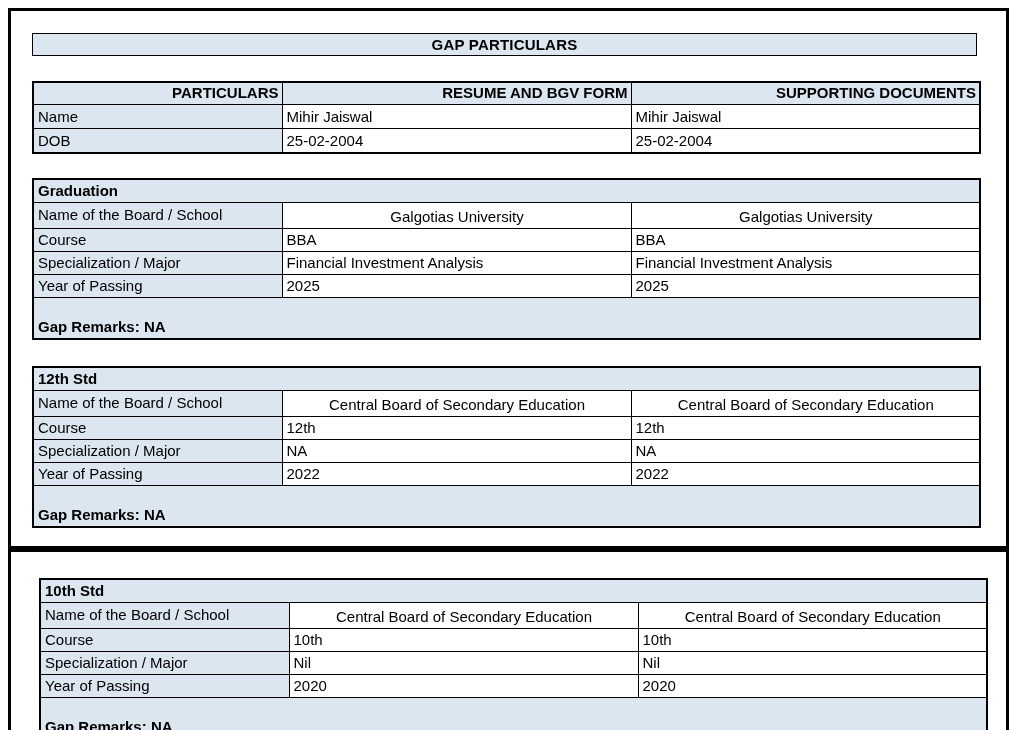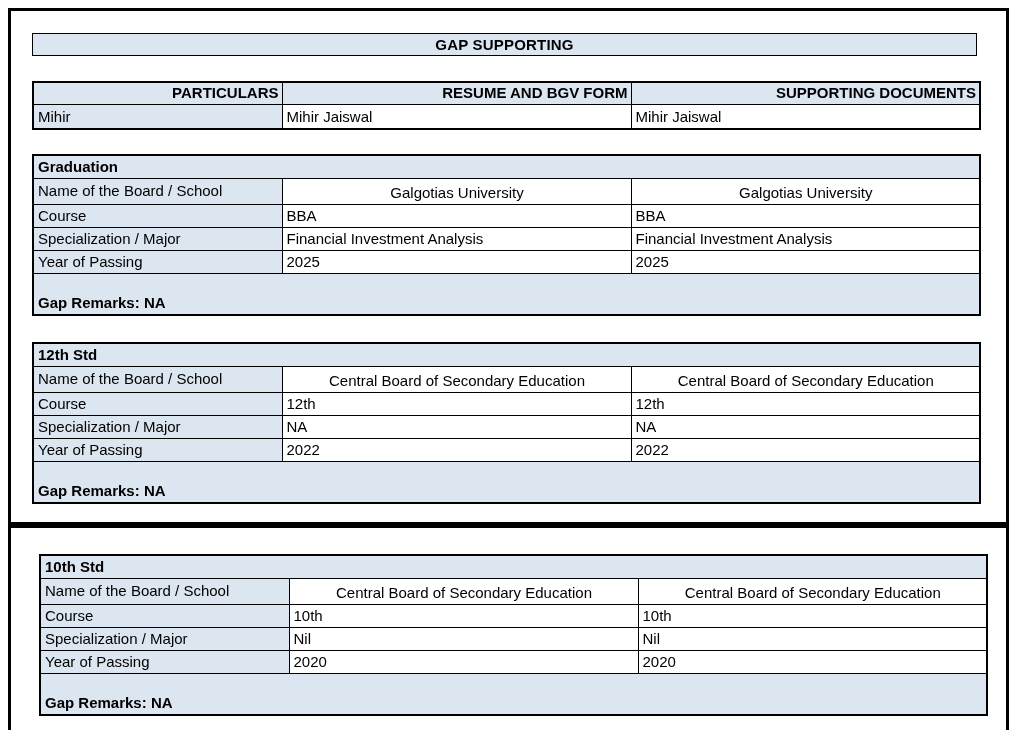--- a/index.html
+++ b/index.html
@@ -60,40 +60,45 @@
   tr.row-norm { height: 23px; border-radius: 8px; }
   tr.remarks  { height: 41px; }
   tr.row-tall td.label-cell { vertical-align: middle; }
   tr.row-tall td.value-cell { vertical-align: bottom; text-align: center; }
 </style>
 </head>
 <body>
 
 <div class="outer-box upper">
 
-  <div class="title-bar">GAP SUPPORTING</div>
+  <div class="title-bar">GAP PARTICULARS</div>
 
   <table class="tbl particulars">
     <colgroup>
         <col style="width:249px">
         <col style="width:349px">
         <col style="width:349px">
       </colgroup>
     <tbody>
       <tr class="hdr-row">
         <td class="shade bold">PARTICULARS</td>
         <td class="shade bold">RESUME AND BGV FORM</td>
         <td class="shade bold">SUPPORTING DOCUMENTS</td>
       </tr>
     </tbody>
     <tbody id="personal-body">
         <tr class="p-row">
-          <td class="shade label-cell">Mihir</td>
+          <td class="shade label-cell">Name</td>
           <td class="value-cell">Mihir Jaiswal</td>
           <td class="value-cell">Mihir Jaiswal</td>
+        </tr>
+        <tr class="p-row">
+          <td class="shade label-cell">DOB</td>
+          <td class="value-cell">25-02-2004</td>
+          <td class="value-cell">25-02-2004</td>
         </tr>
       </tbody>
   </table>
 
   <div id="upper-sections">
       <table class="tbl gap-above">
         <colgroup>
           <col style="width:249px">
           <col style="width:349px">
           <col style="width:349px">

